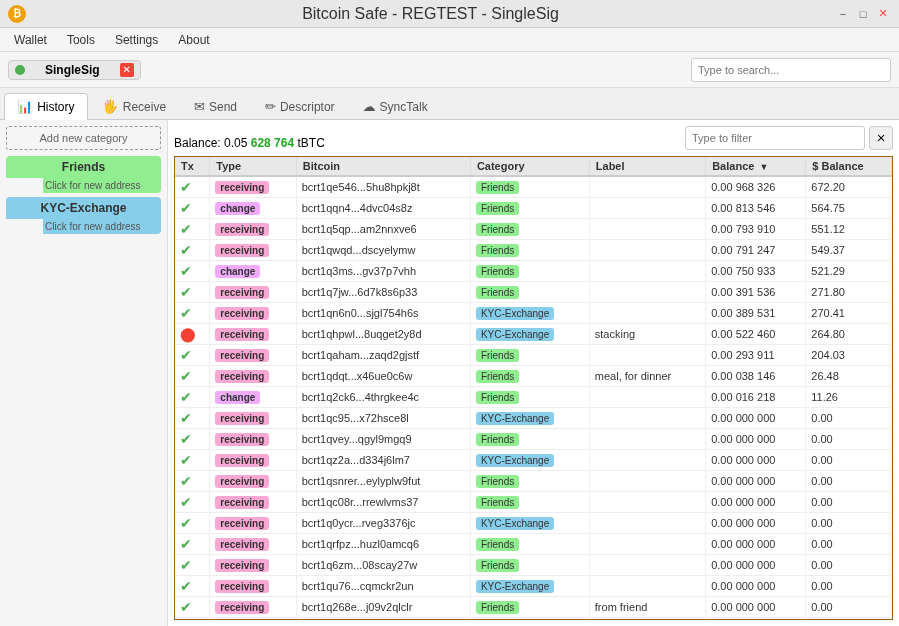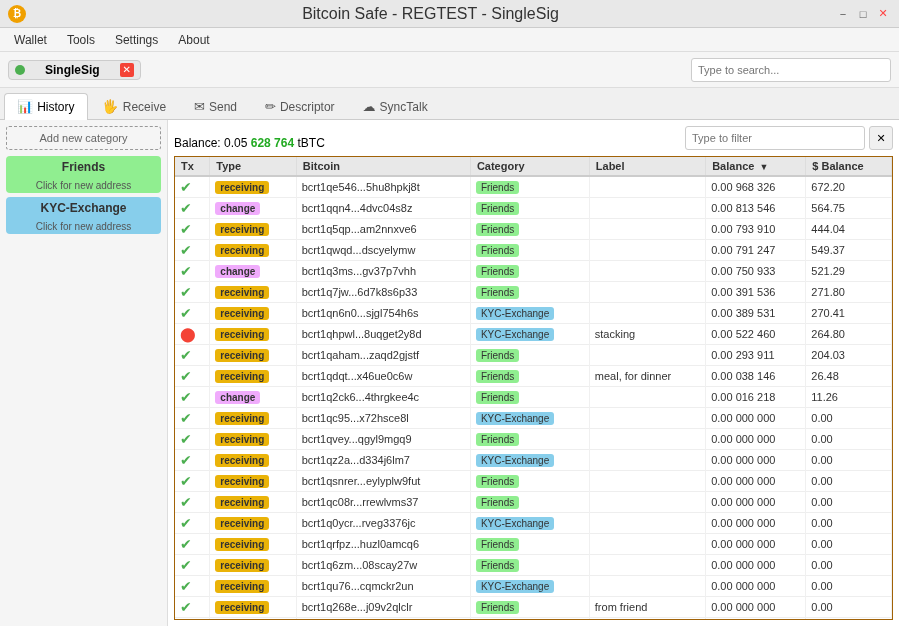--- a/index.html
+++ b/index.html
@@ -30,21 +30,21 @@
     .tab-icon { font-size: 13px; }
     
     
     .main { background: white; display: flex; height: calc(626px - 28px - 24px - 36px - 32px); }
     
     
     .sidebar { width: 168px; background: #f5f5f5; border-right: 1px solid #ddd; padding: 6px; flex-shrink: 0; }
     .add-category-btn { width: 100%; height: 24px; border: 1px dashed #999; background: transparent; cursor: pointer; font-size: 11px; color: #666; border-radius: 3px; margin-bottom: 6px; }
     .category-btn { width: 100%; margin-bottom: 4px; border-radius: 4px; overflow: hidden; cursor: pointer; }
     .category-label { text-align: center; padding: 4px; font-weight: bold; font-size: 12px; color: #333; }
-    .category-sub { text-align: center; padding: 2px; font-size: 10px; color: #555; cursor: pointer; }
+    .category-sub { padding: 2px; font-size: 10px; color: #555; cursor: pointer; margin-left: 37px; }
     .cat-friends { background: #90ee90; }
     .cat-kyc { background: #87ceeb; }
     
     
     .content { flex: 1; overflow: hidden; display: flex; flex-direction: column; padding: 6px; }
     
     
     .balance-bar { display: flex; align-items: flex-end; justify-content: space-between; margin-bottom: 6px; }
     .balance-highlight { color: #22aa22; font-weight: bold; }
     .filter-container { display: flex; align-items: center; gap: 4px; }
@@ -52,21 +52,21 @@
     .filter-clear-btn { width: 24px; height: 24px; border: 1px solid #ccc; background: #f0f0f0; cursor: pointer; display: flex; align-items: center; justify-content: center; border-radius: 3px; font-size: 11px; }
     
     
     .table-container { flex: 1; overflow: auto; border: 1px solid #a16207; }
     table { width: 100%; border-collapse: collapse; font-size: 11px; }
     thead tr { background: #e8e8e8; border-bottom: 2px solid #ccc; }
     thead th { padding: 3px 6px; text-align: left; font-weight: bold; color: #333; border-right: 1px solid #ddd; white-space: nowrap; cursor: pointer; }
     tbody tr { border-bottom: 1px solid #eee; }
     tbody td { padding: 2px 5px; color: #333; border-right: 1px solid #f0f0f0; white-space: nowrap; }
     .type-badge { display: inline-block; padding: 1px 5px; border-radius: 3px; font-size: 10px; font-weight: bold; }
-    .type-receiving { background: #eab308; color: #333; }
+    .type-receiving { background: #f9a8d4; color: #333; }
     .type-change { background: #f0abfc; color: #333; }
     .cat-badge { display: inline-block; padding: 1px 5px; border-radius: 3px; font-size: 10px; }
     .cat-friends-badge { background: #90ee90; }
     .cat-kyc-badge { background: #87ceeb; }
     .balance-col { text-align: left; }
     .sort-arrow { font-size: 9px; margin-left: 2px; }
     
     
     .table-container::-webkit-scrollbar { width: 10px; }
     .table-container::-webkit-scrollbar-track { background: #f0f0f0; }
@@ -186,21 +186,21 @@
     <td class="balance-col">0.00 813 546</td>
     <td class="balance-col">564.75</td>
   </tr>
             <tr>
     <td><span style="color:#4caf50;font-size:14px;">✔</span></td>
     <td><span class="type-badge type-receiving">receiving</span></td>
     <td>bcrt1q5qp...am2nnxve6</td>
     <td><span class="cat-badge cat-friends-badge">Friends</span></td>
     <td></td>
     <td class="balance-col">0.00 793 910</td>
-    <td class="balance-col">444.04</td>
+    <td class="balance-col">551.12</td>
   </tr>
             <tr>
     <td><span style="color:#4caf50;font-size:14px;">✔</span></td>
     <td><span class="type-badge type-receiving">receiving</span></td>
     <td>bcrt1qwqd...dscyelymw</td>
     <td><span class="cat-badge cat-friends-badge">Friends</span></td>
     <td></td>
     <td class="balance-col">0.00 791 247</td>
     <td class="balance-col">549.37</td>
   </tr>

